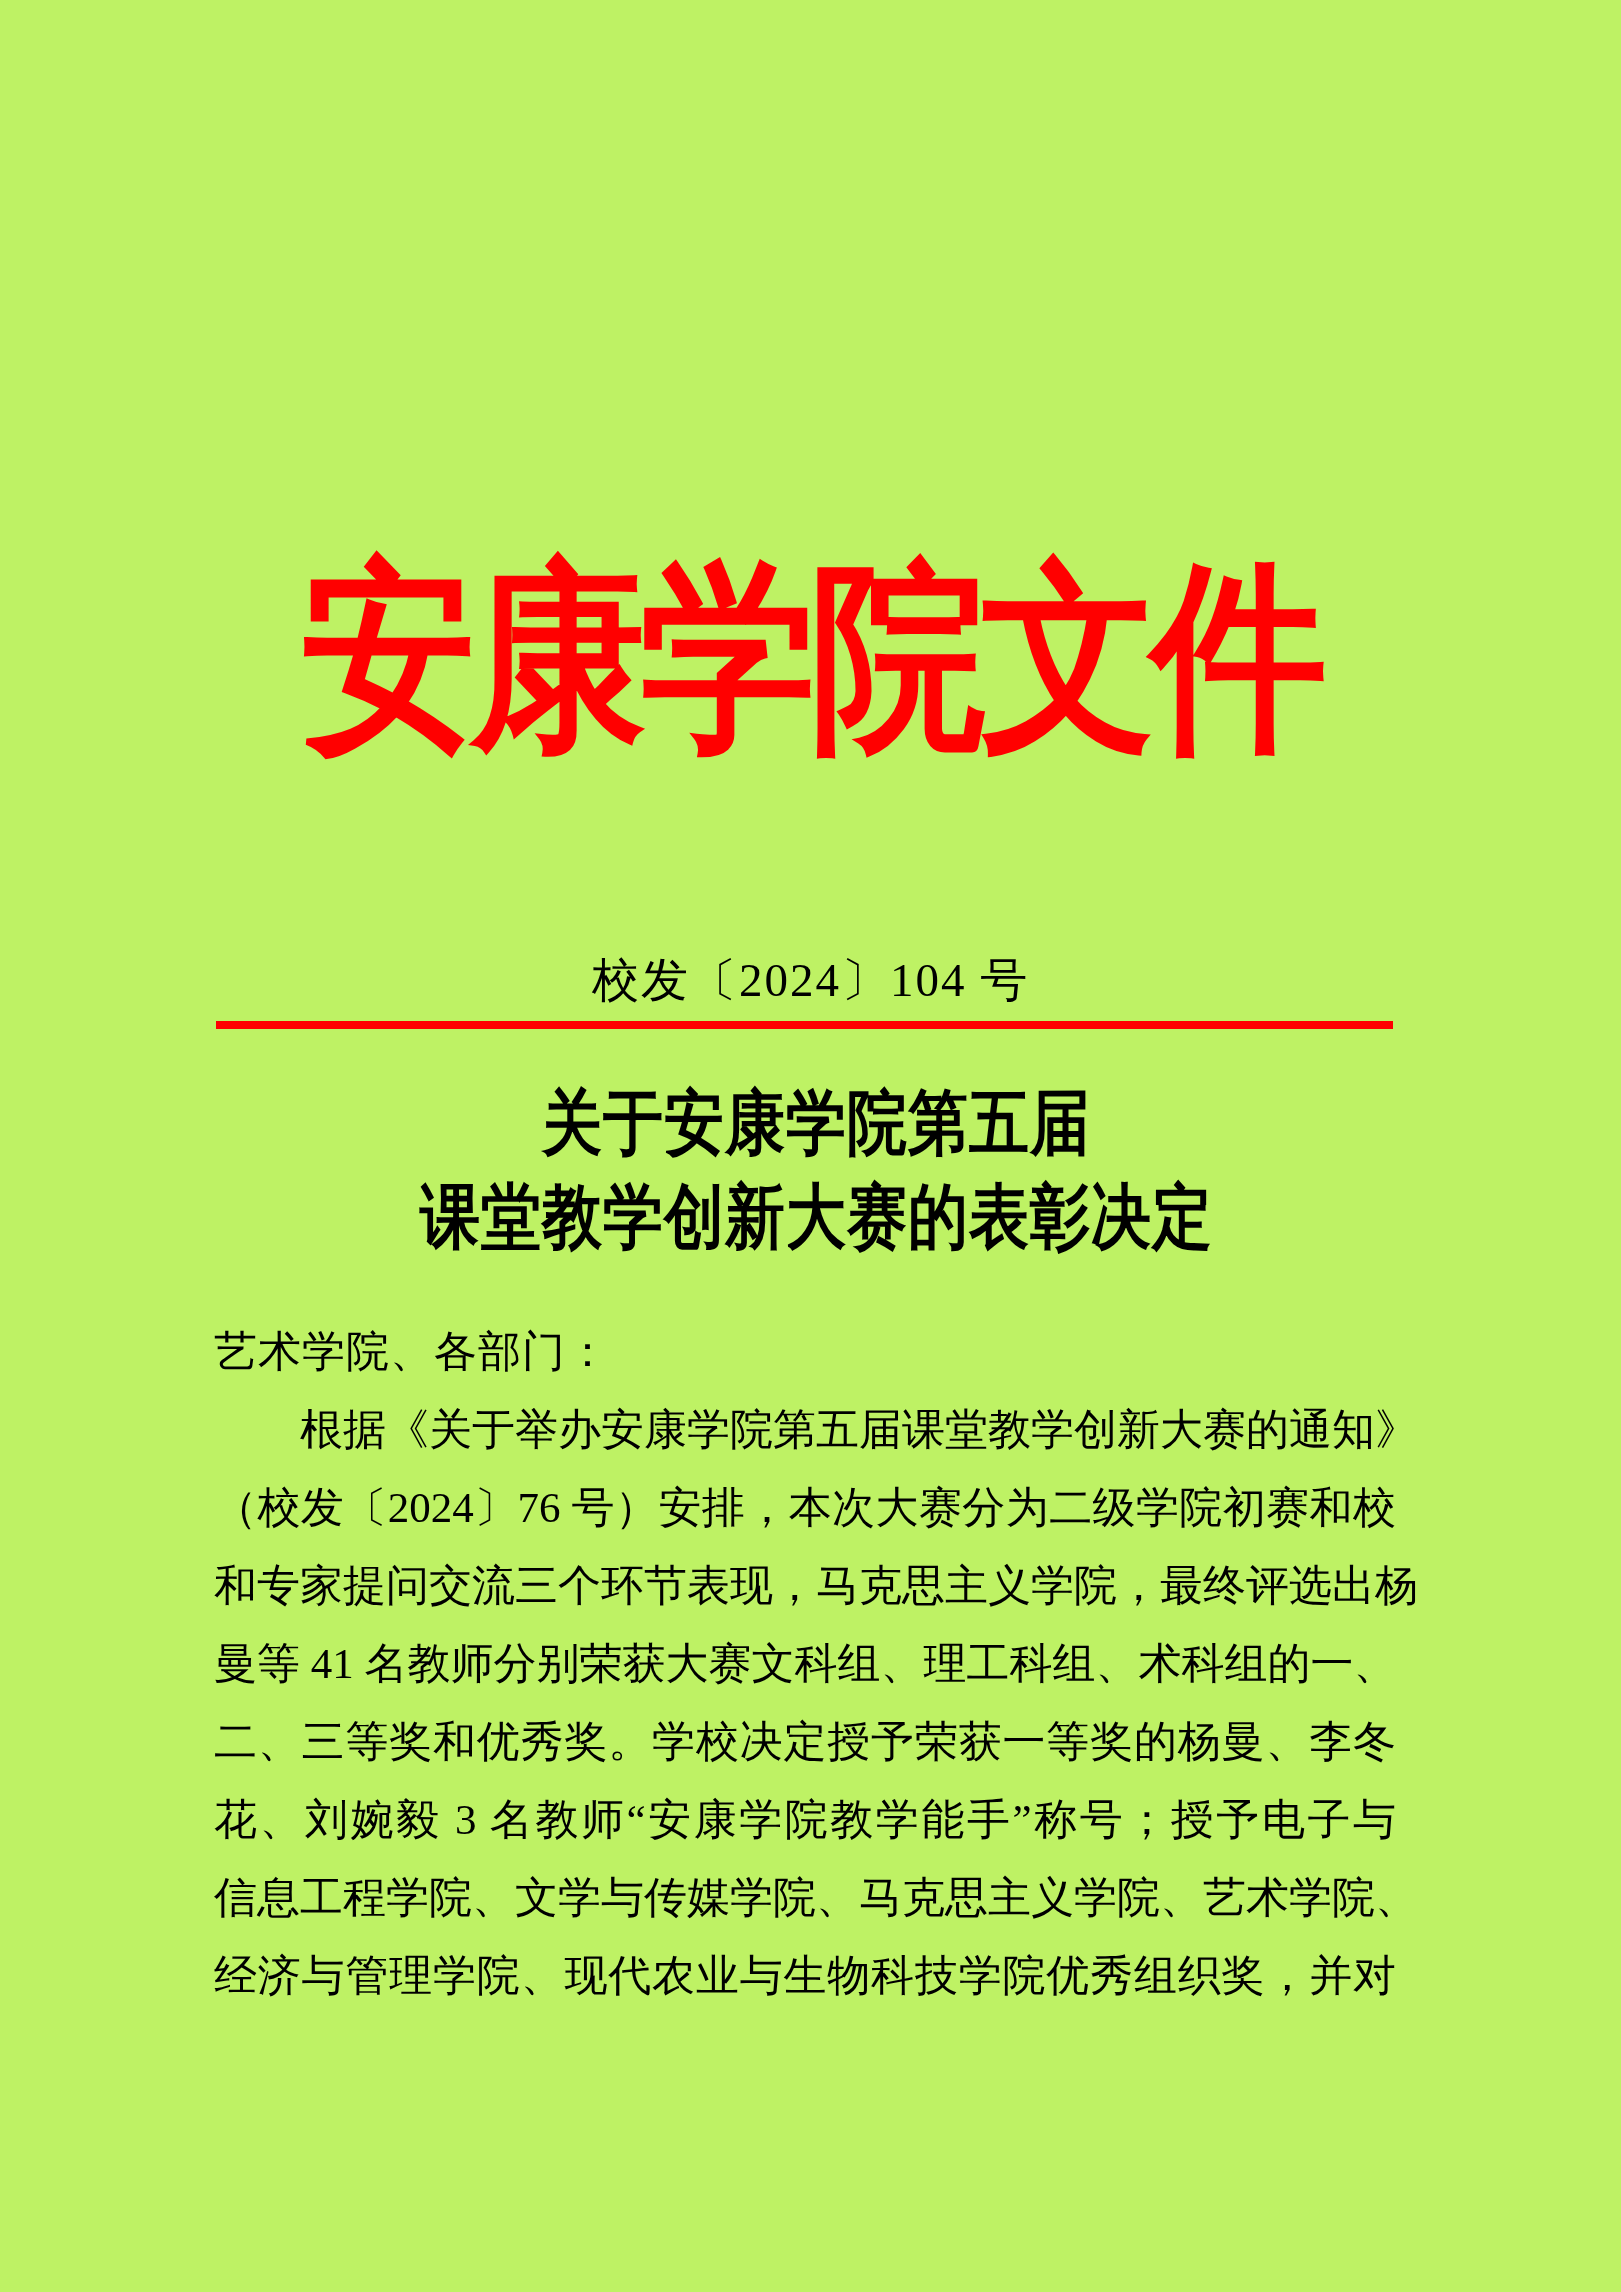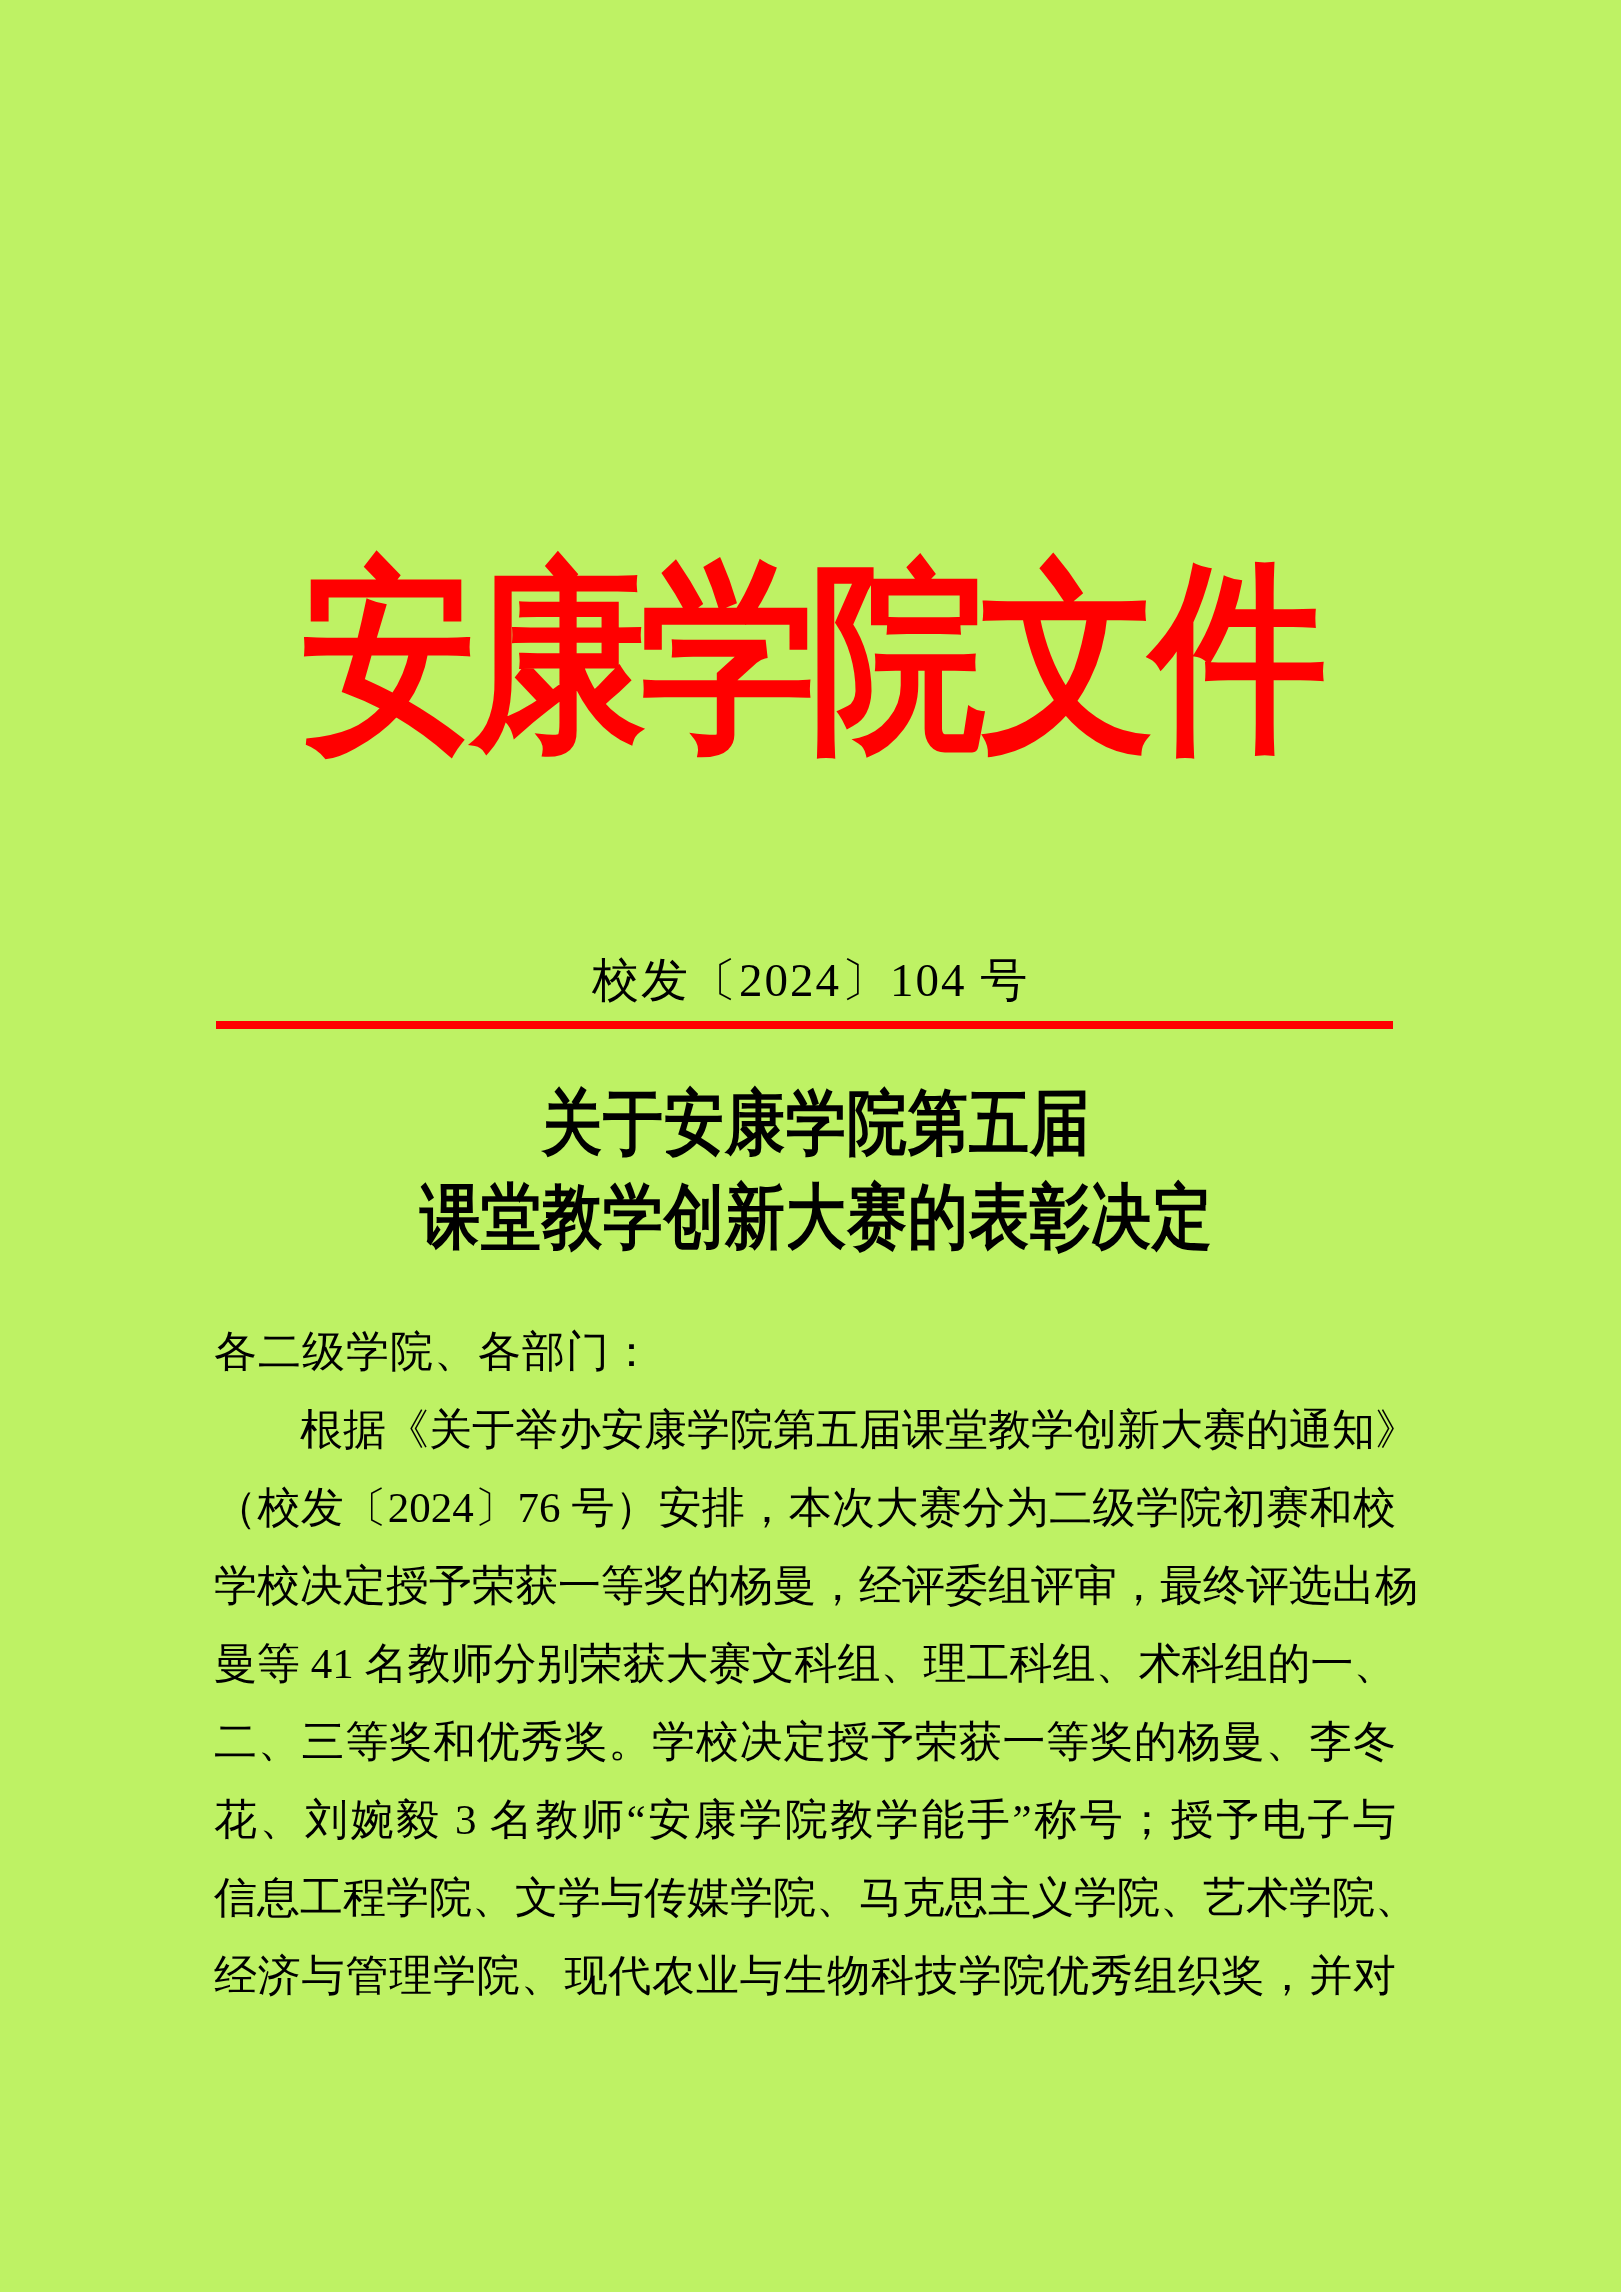--- a/index.html
+++ b/index.html
@@ -117,24 +117,24 @@
   <div class="doc-number">校发〔2024〕104 号</div>
 
   <div class="red-rule"></div>
 
   <div class="doc-heading">
     <div class="h-line">关于安康学院第五届</div>
     <div class="h-line">课堂教学创新大赛的表彰决定</div>
   </div>
 
   <div class="doc-body">
-    <div class="salutation">各二级学院、各部门：</div>
+    <div class="salutation">艺术学院、各部门：</div>
     <div class="b-line indent">根据《关于举办安康学院第五届课堂教学创新大赛的通知》</div>
     <div class="b-line">（校发〔2024〕76 号）安排，本次大赛分为二级学院初赛和校</div>
-    <div class="b-line">学校决定授予荣获一等奖的杨曼，经评委组评审，最终评选出杨</div>
+    <div class="b-line">和专家提问交流三个环节表现，马克思主义学院，最终评选出杨</div>
     <div class="b-line">曼等 41 名教师分别荣获大赛文科组、理工科组、术科组的一、</div>
     <div class="b-line">二、三等奖和优秀奖。学校决定授予荣获一等奖的杨曼、李冬</div>
     <div class="b-line">花、刘婉毅 3 名教师“安康学院教学能手”称号；授予电子与</div>
     <div class="b-line">信息工程学院、文学与传媒学院、马克思主义学院、艺术学院、</div>
     <div class="b-line">经济与管理学院、现代农业与生物科技学院优秀组织奖，并对</div>
   </div>
 
 </div>
 
 

